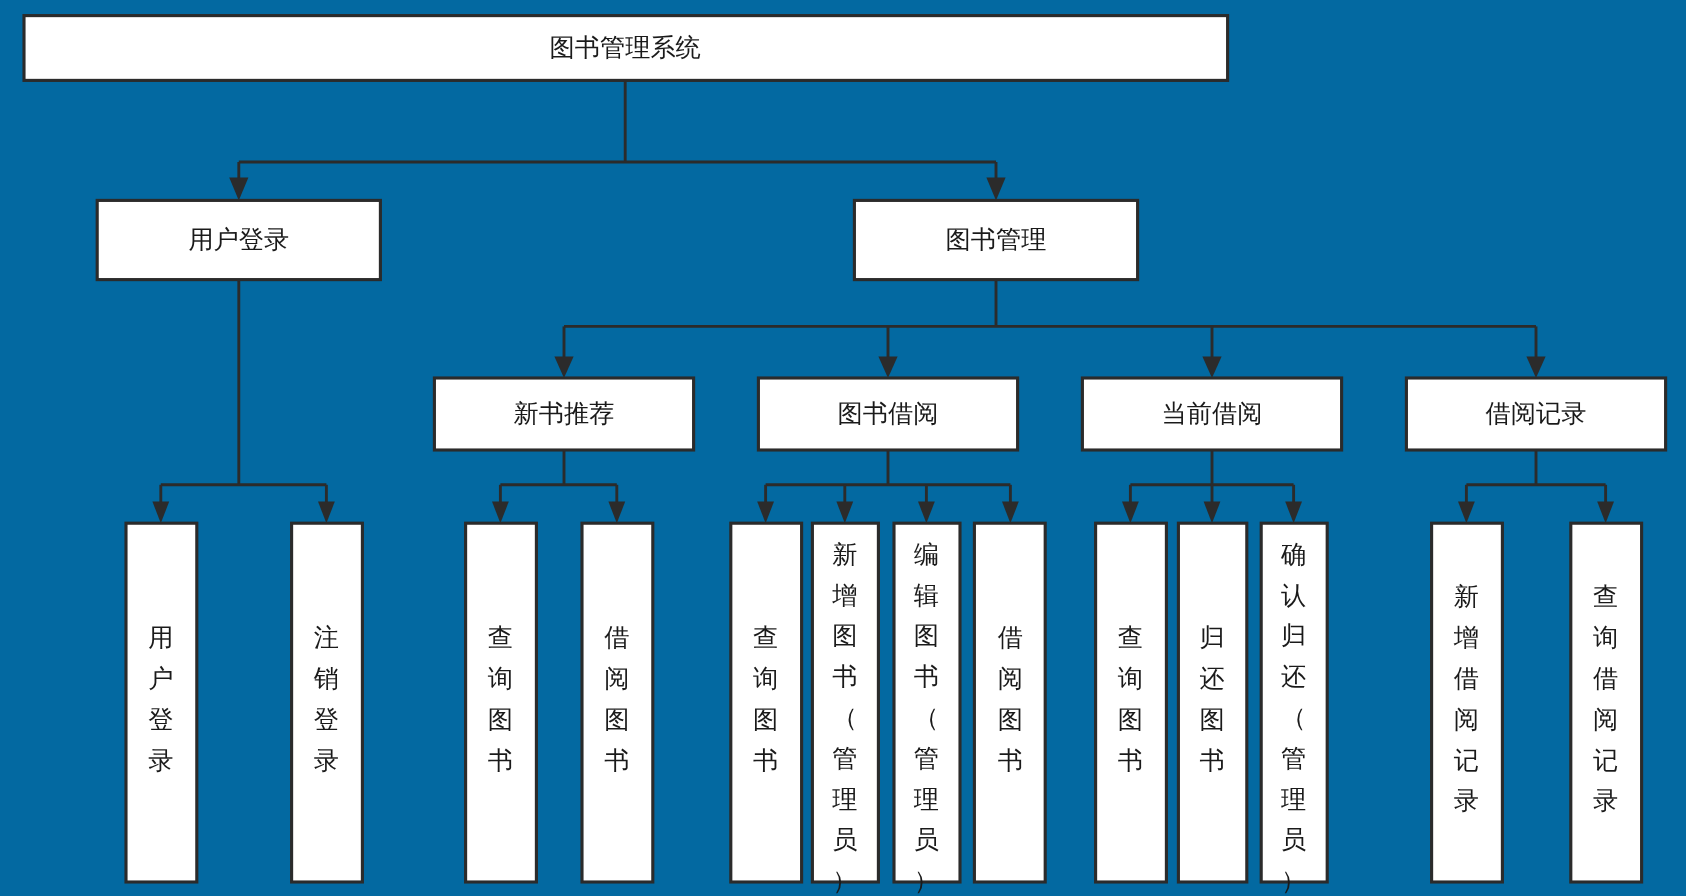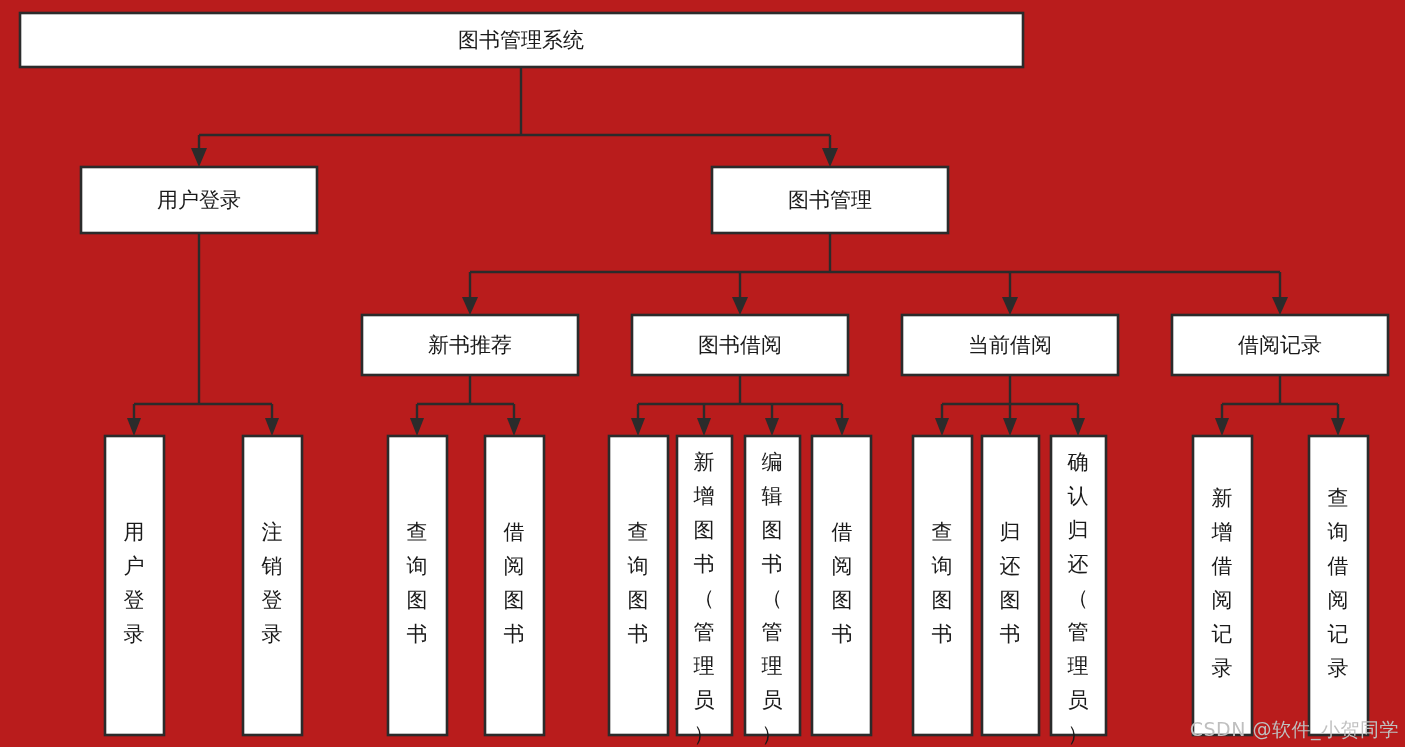--- a/index.html
+++ b/index.html
@@ -1,20 +1,20 @@
 <!DOCTYPE html>
 <html><head>
 <meta charset="utf-8">
 <style>
   html,body{margin:0;padding:0;background:#ffffff;}
   body{
     width:1405px;height:747px;overflow:hidden;
     font-family:"DejaVu Sans","Liberation Sans",sans-serif;
   }
-  #diagram-root{position:relative;width:1405px;height:747px;background:#b91c1c;}
+  #diagram-root{position:relative;width:1405px;height:747px;background:#0369a1;}
   svg#diagram-svg{position:absolute;left:0;top:0;width:1405px;height:747px;display:block;}
   .node-box{fill:#ffffff;stroke:#2b2b2b;stroke-width:2.6;}
   .connector{stroke:#2b2b2b;stroke-width:2.4;fill:none;stroke-linecap:butt;}
   .arrow-head{fill:#2b2b2b;stroke:none;}
   .node-label{
     fill:#1a1a1a;font-family:"DejaVu Sans","Liberation Sans",sans-serif;
     font-size:21px;text-anchor:middle;dominant-baseline:middle;
   }
   .node-label-vert{
     fill:#1a1a1a;font-family:"DejaVu Sans","Liberation Sans",sans-serif;
@@ -192,14 +192,13 @@
       <rect class="node-box" x="1193" y="436" width="59" height="299"></rect>
       <text class="node-label-vert" x="1222" y="0"><tspan x="1222" y="504.5">新</tspan><tspan x="1222" y="538.5">增</tspan><tspan x="1222" y="572.5">借</tspan><tspan x="1222" y="606.5">阅</tspan><tspan x="1222" y="640.5">记</tspan><tspan x="1222" y="674.5">录</tspan></text>
     </g>
     <g>
       <rect class="node-box" x="1309" y="436" width="59" height="299"></rect>
       <text class="node-label-vert" x="1338" y="0"><tspan x="1338" y="504.5">查</tspan><tspan x="1338" y="538.5">询</tspan><tspan x="1338" y="572.5">借</tspan><tspan x="1338" y="606.5">阅</tspan><tspan x="1338" y="640.5">记</tspan><tspan x="1338" y="674.5">录</tspan></text>
     </g>
 
   </svg>
 
-  <div class="watermark">CSDN @软件_小贺同学</div>
 </div>
 
 </body></html>

